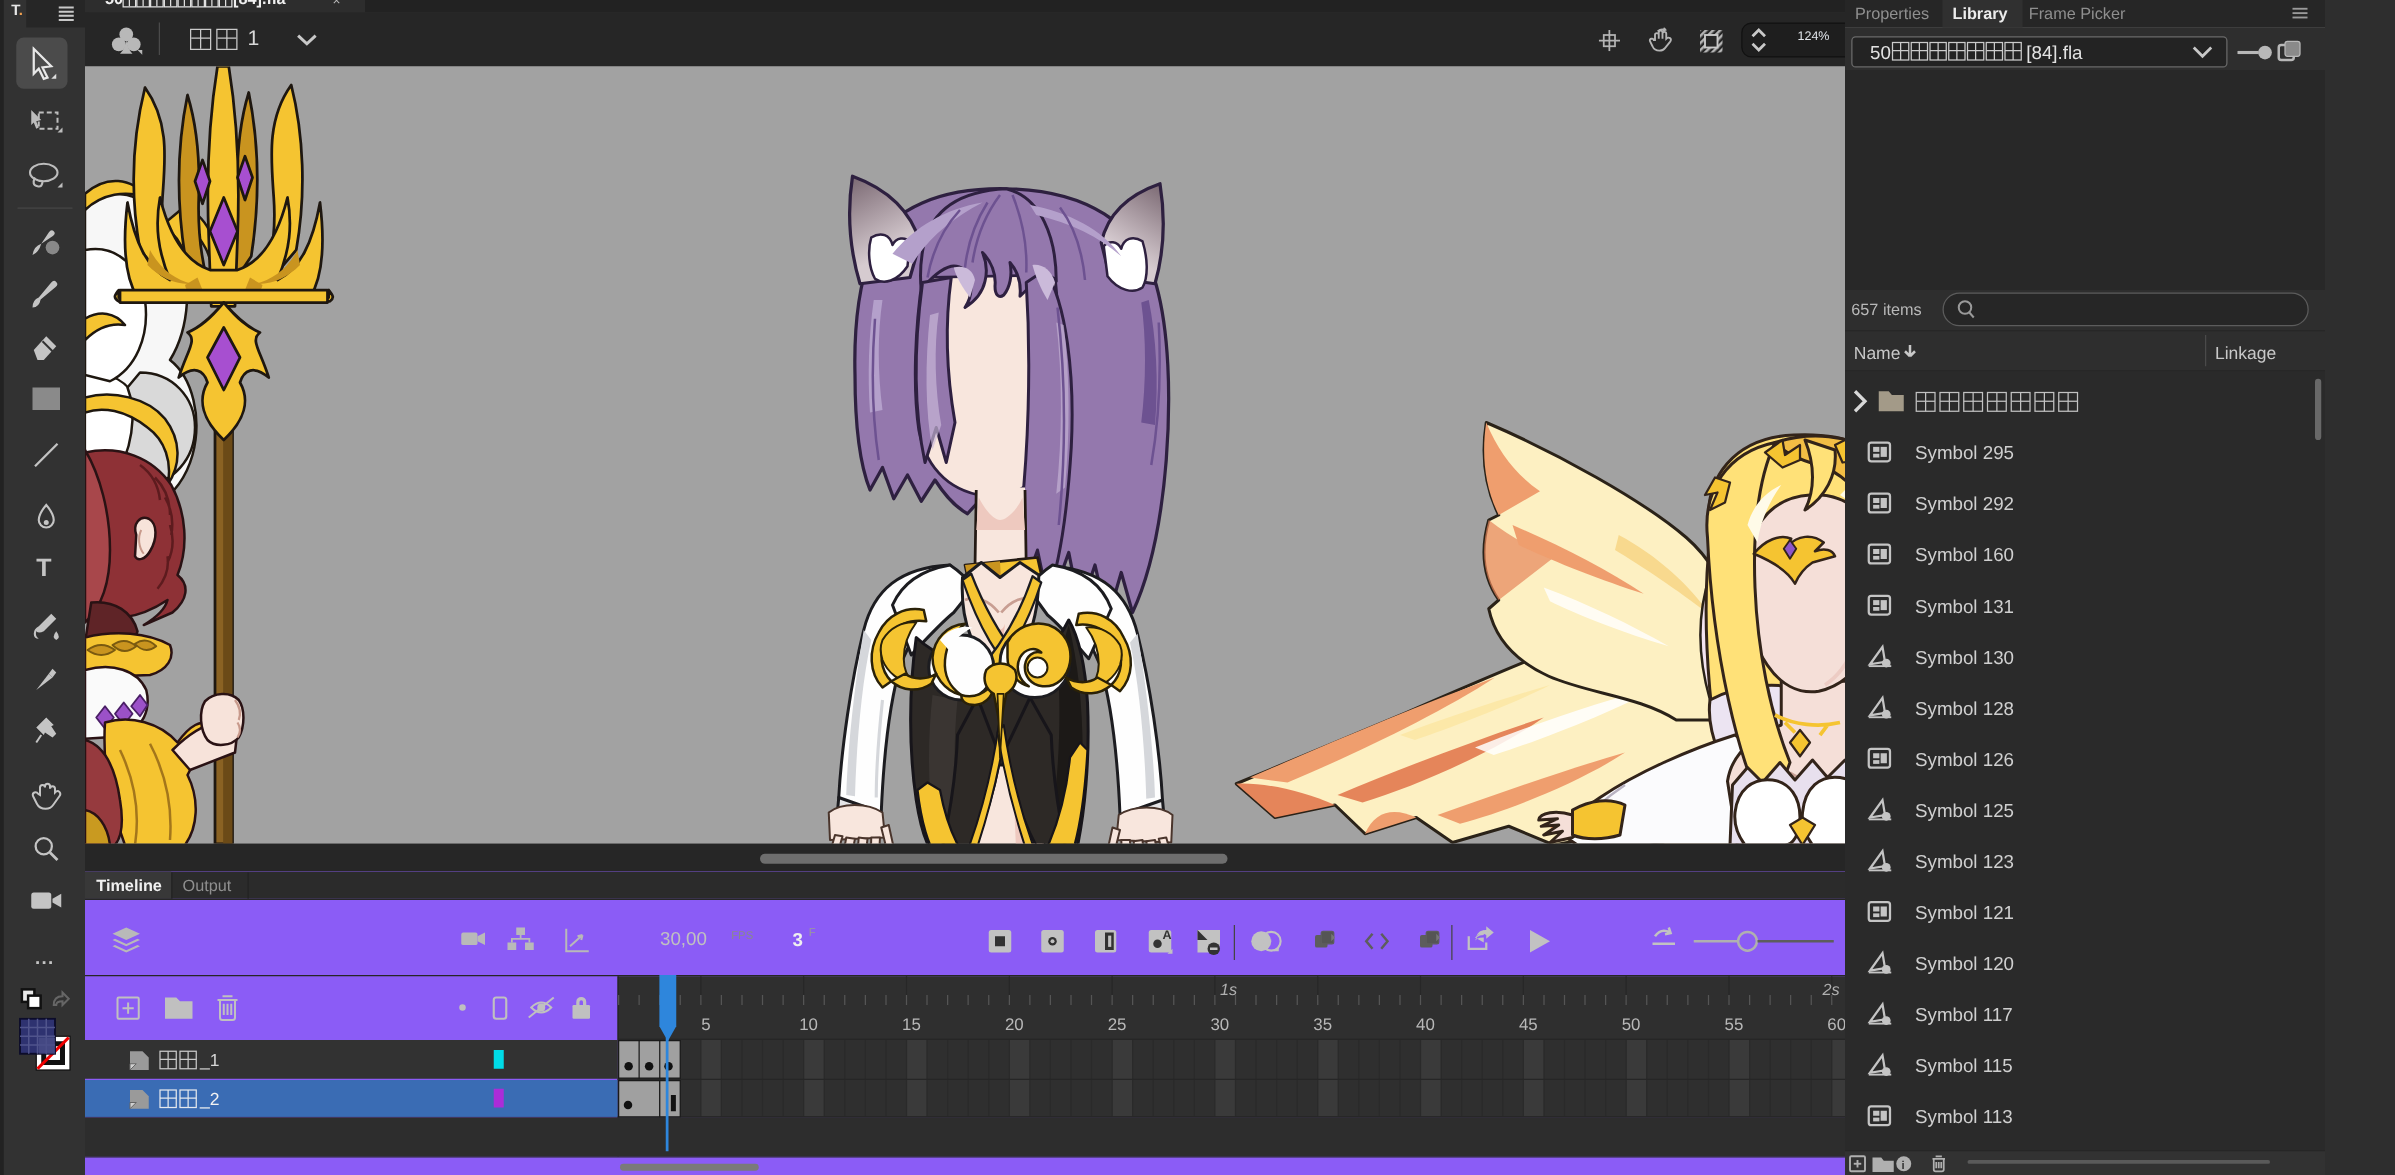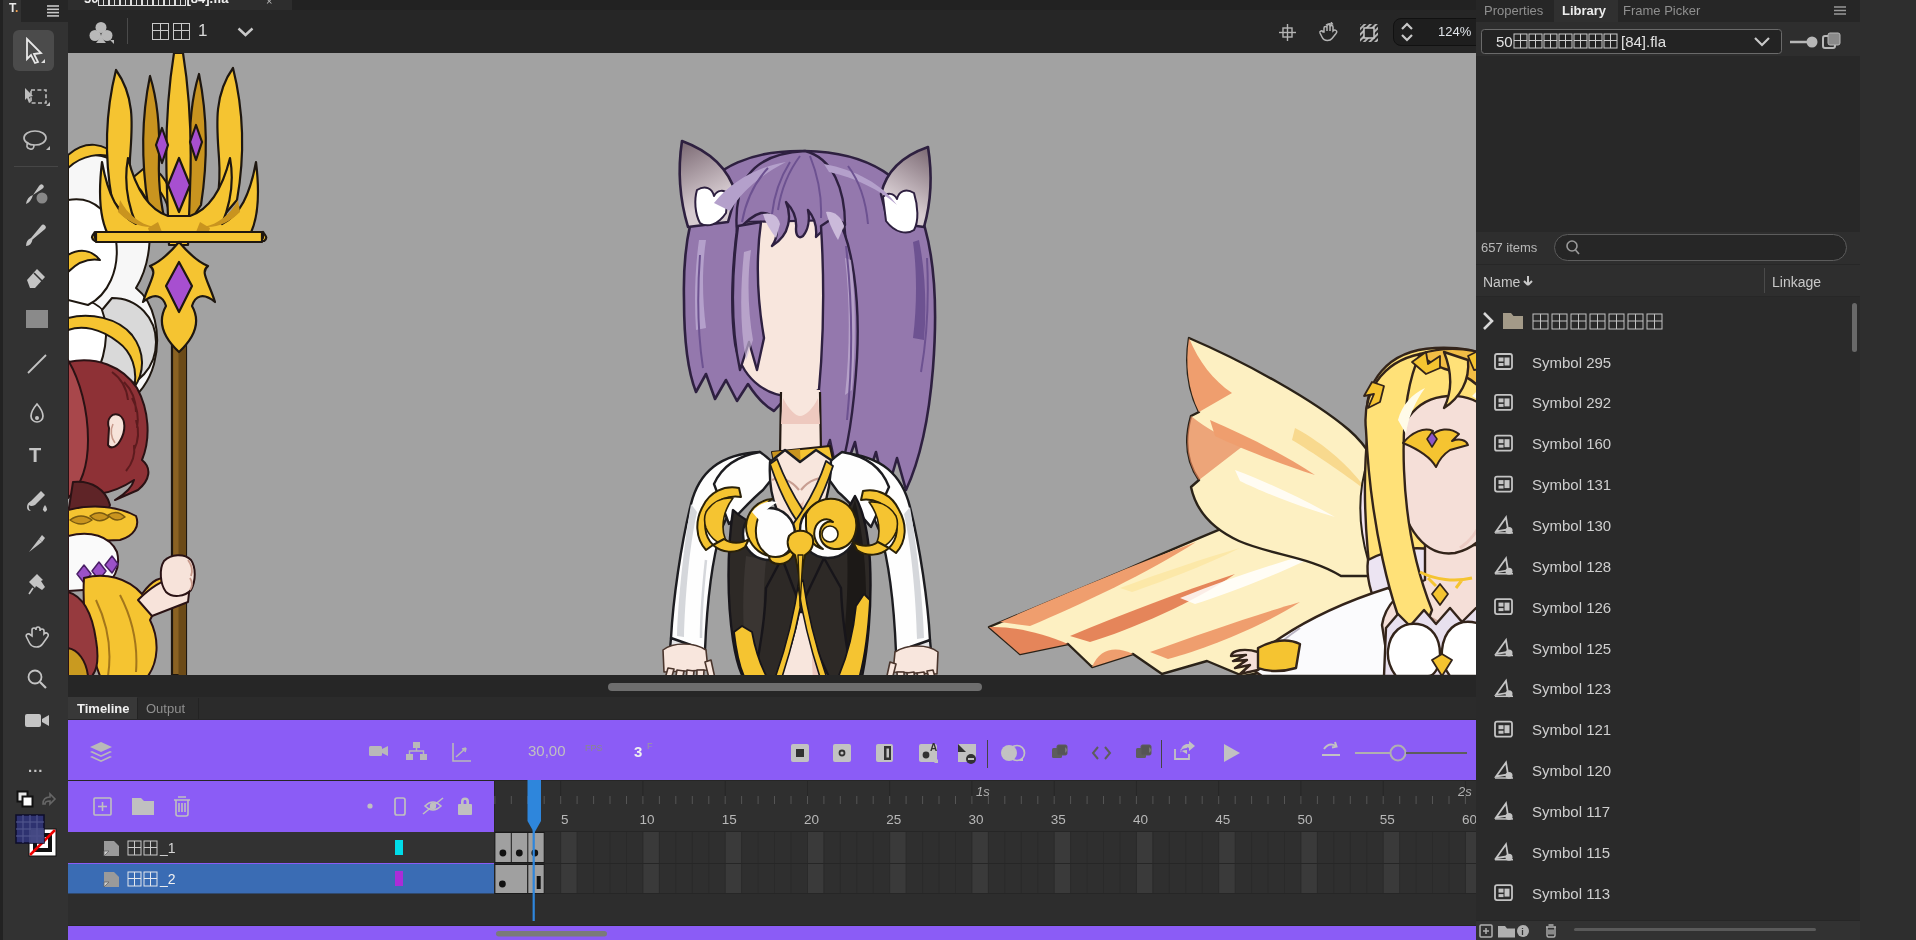--- a/index.html
+++ b/index.html
@@ -145,21 +145,21 @@
         </pattern>
       </defs>
       <rect x="1" y="1" width="18" height="18" fill="url(#hat)"></rect>
       <rect x="5" y="5" width="10" height="10" fill="#262626" stroke="#c8c8c8" stroke-width="1.5"></rect>
     </svg>
 <div class="abs" style="left:1325px;top:8px;width:124px;height:28px;background:#1e1e1e;border:1px solid #111;border-radius:8px"></div>
 <svg class="abs" style="left:1332px;top:12px" width="14" height="20" viewBox="0 0 14 20">
       <path d="M2 7 L7 2 L12 7" fill="none" stroke="#c8c8c8" stroke-width="2.2"></path>
       <path d="M2 13 L7 18 L12 13" fill="none" stroke="#c8c8c8" stroke-width="2.2"></path>
     </svg>
-<div class="abs" style="left:1370px;top:14px;color:#dfe3e8;font-size:13px">124%</div>
+<div class="abs" style="left:1370px;top:14px;color:#dfe3e8;font-size:10px">124%</div>
 <svg class="abs" style="left:1427px;top:18px" width="15" height="9" viewBox="0 0 15 9">
       <path d="M1.5 1.5 L7.5 7 L13.5 1.5" fill="none" stroke="#c8c8c8" stroke-width="2.2"></path>
     </svg>
 </div>
 
 <div class="abs" id="canvas" style="left:68px;top:53px;width:1439px;height:622px;background:#a2a2a2;overflow:hidden;">
 <svg class="abs" style="left:0;top:0" width="1439" height="622" viewBox="68 53 1439 622">
 <g stroke="#1e1710" stroke-width="2" stroke-linejoin="round">
 <path d="M68,158 C102,148 130,162 142,192 C154,224 152,262 136,288 C154,302 162,334 154,364 C144,400 112,418 80,414 L68,412 Z" fill="#f7f7f7"></path>
 <path d="M68,300 C88,296 104,306 110,322 C116,340 110,358 96,368 L68,372 Z" fill="#ffffff" stroke-width="1.8"></path>

